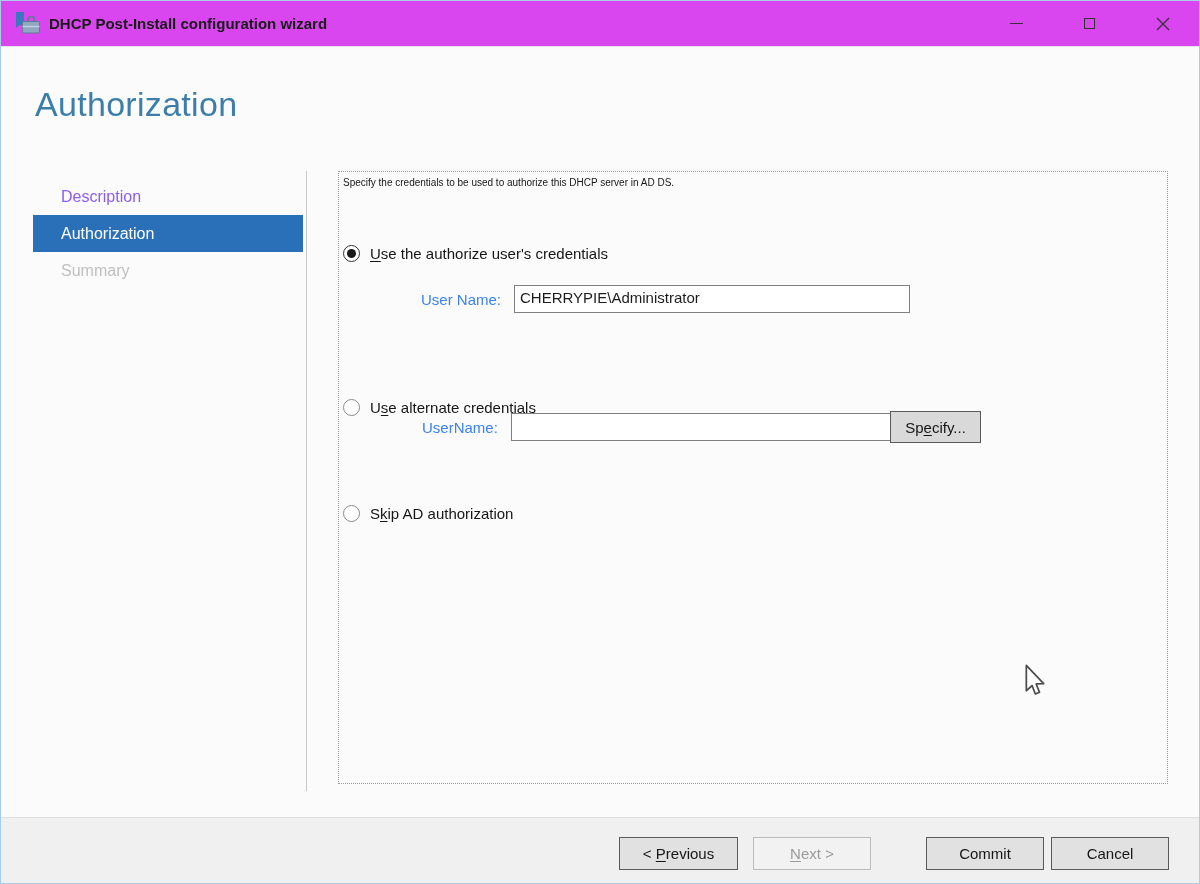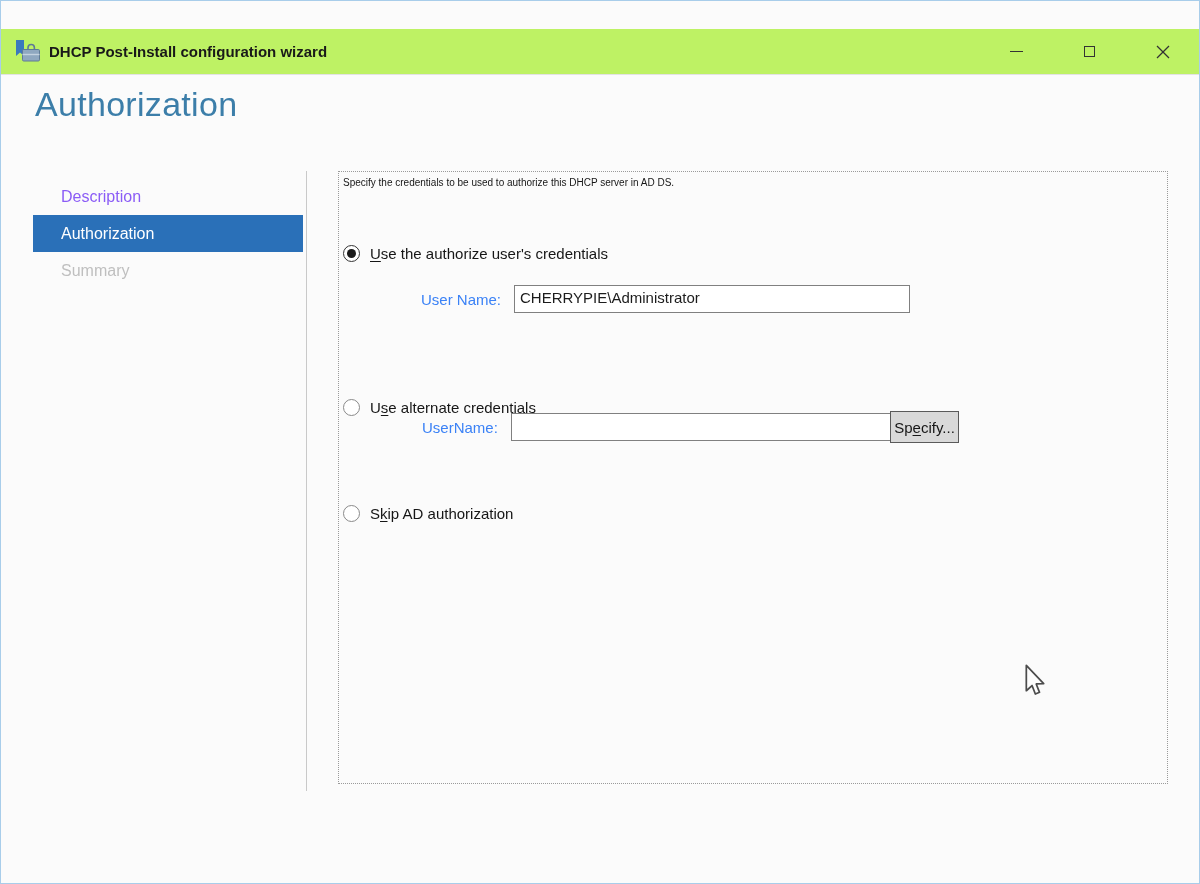--- a/index.html
+++ b/index.html
@@ -7,21 +7,21 @@
   body { font-family:"Liberation Sans","DejaVu Sans",sans-serif; background:#fbfbfb; }
 
   .window {
     position:relative; width:1200px; height:884px;
     background:#fbfbfb; border:1px solid #a8cdea; overflow:hidden;
   }
 
   
   .titlebar {
     position:absolute; top:0; left:0; width:100%; height:46px;
-    background:#bef264; border-bottom:1px solid #e3e3e3;margin-top:28px;
+    background:#d946ef; border-bottom:1px solid #e3e3e3;
   }
   .app-icon { position:absolute; left:13px; top:9px; width:27px; height:27px; }
   .title-text {
     position:absolute; left:48px; top:0; height:45px; line-height:45px;
     font-size:15px; font-weight:700; color:#191919; white-space:nowrap;
   }
   .win-controls { position:absolute; right:0; top:0; height:45px; display:flex; }
   .win-btn { width:73px; height:45px; display:flex; align-items:center; justify-content:center; cursor:default; }
   .glyph-min { width:13px; height:0; border-top:1px solid #333; }
   .glyph-max { width:11px; height:11px; border:1px solid #333; background:transparent; }
@@ -63,21 +63,21 @@
   .accel { text-decoration:underline; text-underline-offset:2px; }
 
   .field-row { position:absolute; display:flex; align-items:center; }
   .field-label { font-size:15px; color:#3b82f6; white-space:nowrap; }
   .textbox {
     width:396px; height:28px; border:1px solid #808080; background:#ffffff;
     font-family:"Liberation Sans","DejaVu Sans",sans-serif;
     font-size:15px; color:#1c1c1c; padding:1px 5px 4px 5px; outline:none;
   }
   .specify-btn {
-    position:absolute; left:551px; top:239px; width:69px; height:32px;
+    position:absolute; left:551px; top:239px; width:91px; height:32px;
     background:#d9d9d9; border:1px solid #5a5a5a;
     font-family:"Liberation Sans","DejaVu Sans",sans-serif;
     font-size:15px; color:#161616; cursor:default;
   }
 
   
   .footer {
     position:absolute; left:0; top:816px; width:100%; height:68px;
     background:#f0f0f0; border-top:1px solid #dedede;
   }
@@ -156,18 +156,24 @@
       <input class="textbox" type="text" value="" style="">
     </div>
     <button class="specify-btn"><span>Sp</span><span class="accel">e</span><span>cify...</span></button>
 
     <div class="radio-row" style="top:330px;">
       <span class="radio-circle"></span>
       <span class="radio-label"><span>S</span><span class="accel">k</span><span>ip AD authorization</span></span>
     </div>
   </div>
 
+  <div class="footer">
+    <button class="btn btn-previous"><span>&lt; </span><span class="accel">P</span><span>revious</span></button>
+    <button class="btn btn-next" disabled=""><span></span><span class="accel">N</span><span>ext &gt;</span></button>
+    <button class="btn btn-commit">Commit</button>
+    <button class="btn btn-cancel">Cancel</button>
+  </div>
 
   <svg class="cursor" width="22" height="33" viewBox="0 0 12 19">
     <path d="M1,0.8 L1,15.4 L4.3,12.4 L6.2,17.3 L8.6,16.3 L6.7,11.5 L11,11.3 Z" fill="#fdfdfd" stroke="#4c4c4c" stroke-width="1" stroke-linejoin="round"></path>
   </svg>
 
 </div>
 
 </body></html>

